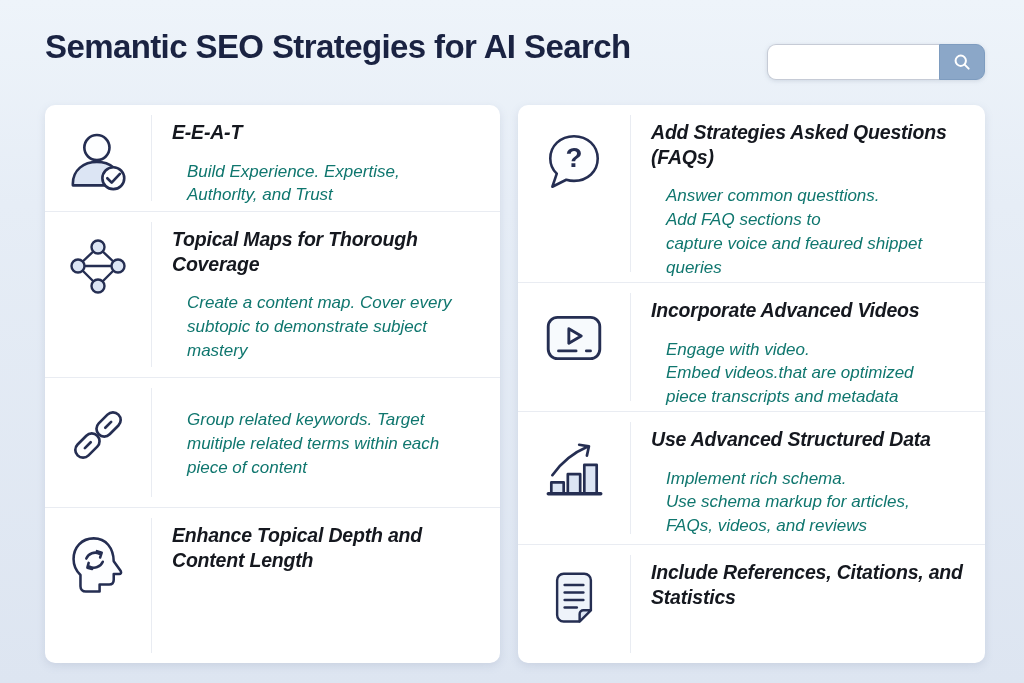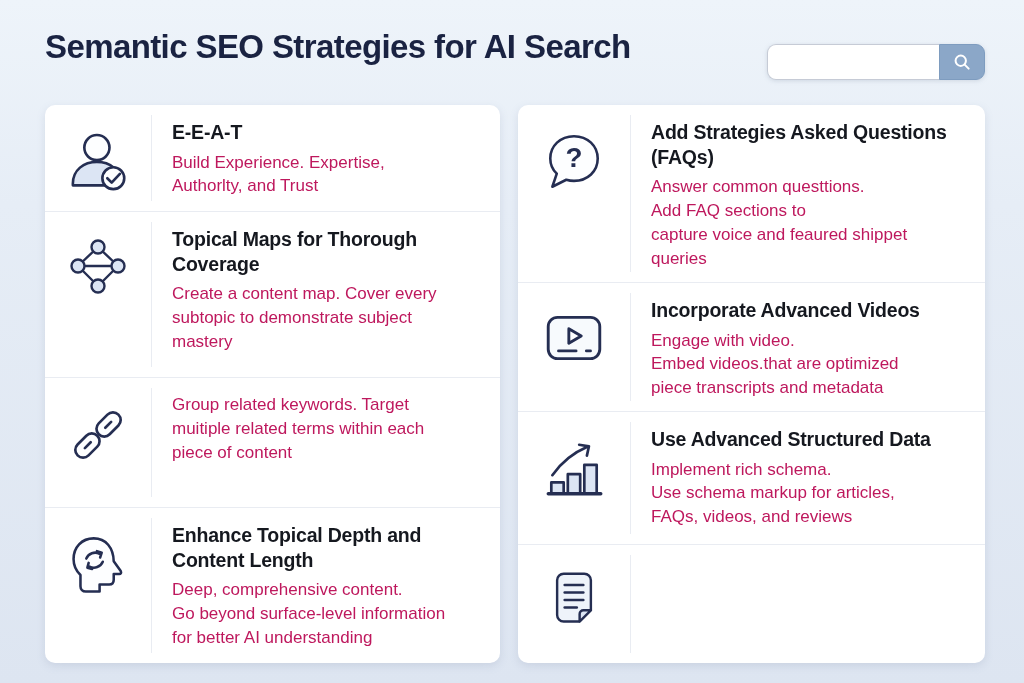--- a/index.html
+++ b/index.html
@@ -42,32 +42,33 @@
   .row{display:flex;box-sizing:border-box;border-bottom:1px solid #e9ecf2;}
   .row:last-child{border-bottom:none;}
   .icon-cell{
     flex:0 0 106px;display:flex;justify-content:center;
     align-items:flex-start;padding-top:24px;box-sizing:border-box;
   }
   .panel.right .icon-cell{flex-basis:112px;}
   .text-cell{
     flex:1;position:relative;box-sizing:border-box;
     padding:15px 16px 0 21px;
+    font-style:italic;
   }
   .text-cell::before{
     content:"";position:absolute;left:0;top:10px;bottom:10px;
     width:1px;background:#e9ecf2;
   }
   .card-heading{
     font-size:19.5px;font-weight:700;color:#15181f;
     line-height:1.26;margin:0 0 6px 0;letter-spacing:-0.2px;
   }
   .card-body{
-    font-size:17px;color:#be185d;line-height:1.4;
-    white-space:pre-line;margin:0;
+    font-size:17px;color:#0f766e;line-height:1.4;
+    white-space:pre-line;margin:15px;
   }
   .icon svg{display:block;}
 </style>
 </head>
 <body>
 
 <div class="stage">
 
   <div class="page-title">Semantic SEO Strategies for AI Search</div>
 
@@ -154,23 +155,20 @@
             <path d="M28 6 C16.5 6 9 14.5 9 25.5 C9 32 11.5 36.8 15.5 40.5 L15.5 51 C15.5 54 17.5 56 20.5 56 L33.5 56 L33.5 49.5 L42.5 49.5 C45.5 49.5 46.8 47.8 46.8 45 L46.8 39.5 L52 39.5 C53.5 39.5 54.2 38.2 53.4 36.8 L46.8 27.5 C46.4 14.8 39.5 6 28 6 Z" fill="#fdfeff"></path>
             <path d="M21 25 A9 9 0 0 1 33.5 20.5"></path>
             <path d="M31 18 l4.5 1.5 l-1.5 4.5" fill="none"></path>
             <path d="M36.5 28 A9 9 0 0 1 24 32.5"></path>
             <path d="M26.5 34.8 l-4.5 -1.2 l1.2 -4.5" fill="none"></path>
           </svg>
         </span>
       </div>
       <div class="text-cell">
         <h3 class="card-heading">Enhance Topical Depth and Content Length</h3>
-        <p class="card-body">Deep, comprehensive content.
-Go beyond surface-level information
-for better AI understanding</p>
       </div>
     </div>
 
   </div>
 
   <div class="panel right">
 
     <div class="row" style="height:178px">
       <div class="icon-cell">
         <span class="icon">
@@ -236,18 +234,19 @@
             <path d="M21 5 h22 a7 7 0 0 1 7 7 v32 l-12 12 h-17 a7 7 0 0 1 -7 -7 v-37 a7 7 0 0 1 7 -7 z" fill="#eef3fa"></path>
             <path d="M50 44 l-12 12 v-8 a4 4 0 0 1 4 -4 z" fill="#dce5f4"></path>
             <line x1="22" y1="17" x2="42" y2="17"></line>
             <line x1="22" y1="25" x2="42" y2="25"></line>
             <line x1="22" y1="33" x2="42" y2="33"></line>
             <line x1="22" y1="41" x2="35" y2="41"></line>
           </svg>
         </span>
       </div>
       <div class="text-cell">
+        <h3 class="card-heading">Include References, Citations, and Statistics</h3>
       </div>
     </div>
 
   </div>
 
 </div>
 
 </body></html>

